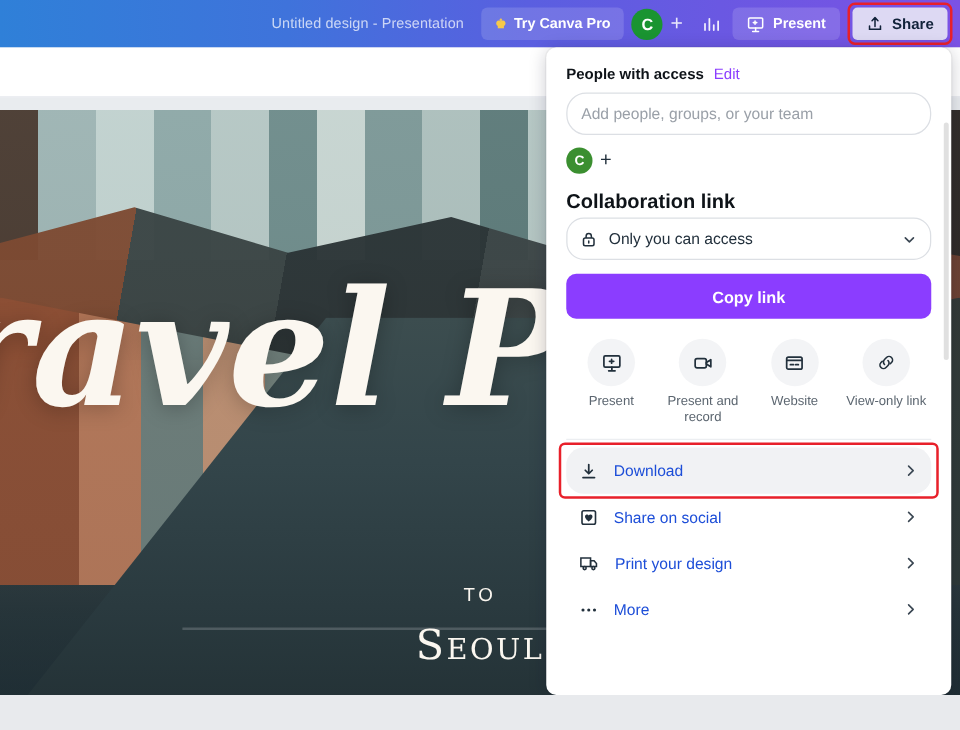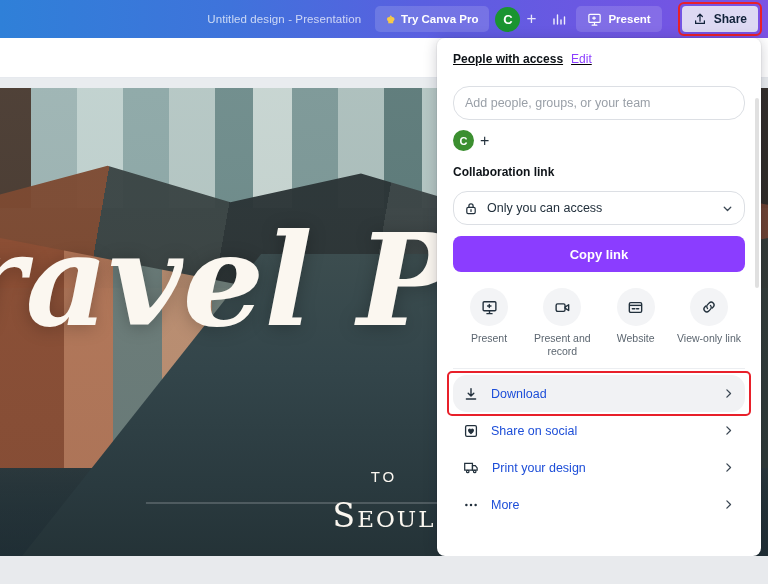--- a/index.html
+++ b/index.html
@@ -40,21 +40,21 @@
   .plusbtn {
     width: 22px; height: 26px; color: rgba(255,255,255,.85);
     display: flex; align-items: center; justify-content: center;
     font-size: 17px; cursor: pointer;
   }
   .iconbtn {
     width: 28px; height: 26px; display: flex; align-items: center;
     justify-content: center; margin: 0 3px; cursor: pointer;
   }
   .share-wrap {
-    position: relative; margin-left: 16px;
+    position: relative; margin-left: 6px;
     border: 2.5px solid #e8202a; border-radius: 6px; padding: 2px;
   }
   .share-btn {
     display: flex; align-items: center; gap: 7px;
     height: 26px; padding: 0 11px; border-radius: 4px;
     background: #ddd9f3; color: #11223a;
     font-size: 12px; font-weight: bold; cursor: pointer;
   }
 
   
@@ -135,36 +135,36 @@
   }
 
   
   .panel {
     position: absolute; left: 437px; top: 38px; width: 324px; height: 518px;
     background: #fff; border-radius: 8px;
     box-shadow: 0 2px 14px rgba(20,20,40,.22), 0 0 0 1px rgba(0,0,0,.04);
     padding: 14px 16px 0 16px;
   }
   .panel-title { font-size: 16px; font-weight: bold; color: #0e1318; margin-bottom: 14px; }
-  .row-label { display: flex; align-items: center; gap: 8px; margin-bottom: 20px; text-decoration: underline; }
+  .row-label { display: flex; align-items: center; gap: 8px; margin-bottom: 8px; }
   .row-label .lbl { font-size: 12px; font-weight: bold; color: #0e1318; }
   .row-label .edit { font-size: 12px; color: #8b3dff; cursor: pointer; }
   .field {
     width: 100%; height: 34px; border: 1px solid #dcdfe4; border-radius: 16px;
     display: flex; align-items: center; padding: 0 11px;
     font-size: 12.5px; color: #9aa0a8; background: #fff; cursor: text;
   }
   .people-row { display: flex; align-items: center; gap: 4px; margin: 10px 0 14px 0; }
   .p-avatar {
     width: 21px; height: 21px; border-radius: 50%; background: #3b8f30;
     color: #fff; display: flex; align-items: center; justify-content: center;
     font-size: 11px; font-weight: bold;
   }
   .p-plus { font-size: 16px; color: #22303c; cursor: pointer; padding: 0 2px; }
-  .section-label { font-size: 12px; font-weight: bold; color: #0e1318; margin-bottom: 12px; }
+  .section-label { font-size: 16px; font-weight: bold; color: #0e1318; margin-bottom: 3px; }
   .select {
     width: 100%; height: 34px; border: 1px solid #dcdfe4; border-radius: 14px;
     display: flex; align-items: center; gap: 9px; padding: 0 10px;
     font-size: 12.5px; color: #22303c; cursor: pointer;
   }
   .select .chev { margin-left: auto; color: #3b4753; }
   .copy-btn {
     width: 100%; height: 36px; margin-top: 11px; border-radius: 8px;
     background: #8b3dff; color: #fff; font-size: 13px; font-weight: bold;
     display: flex; align-items: center; justify-content: center; cursor: pointer;

